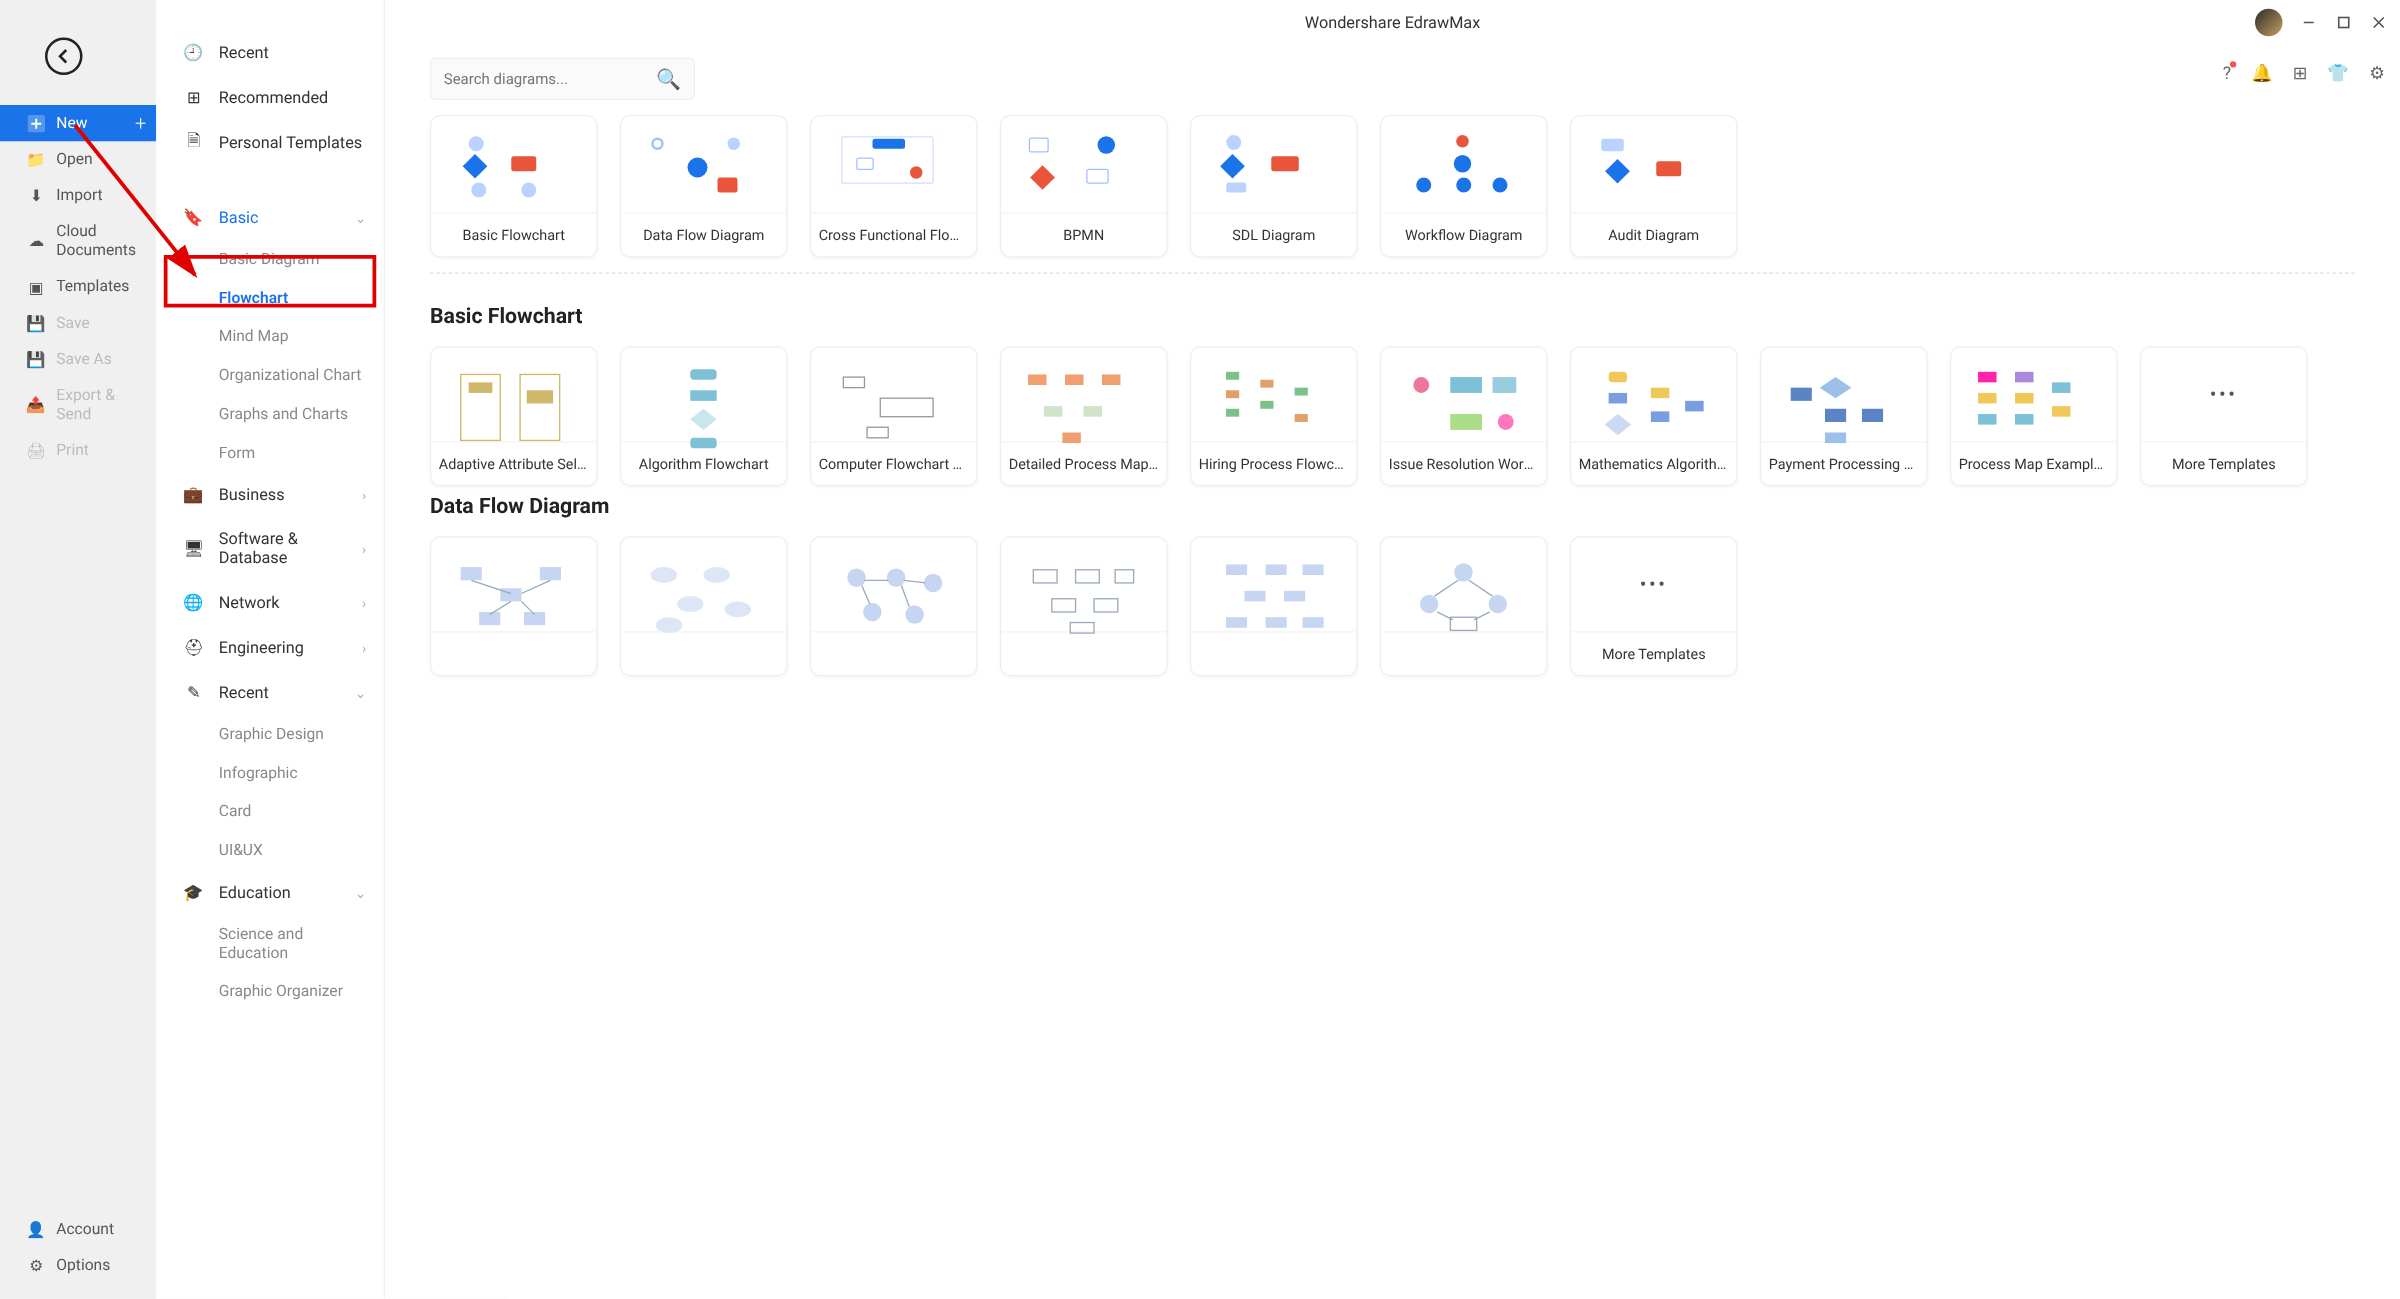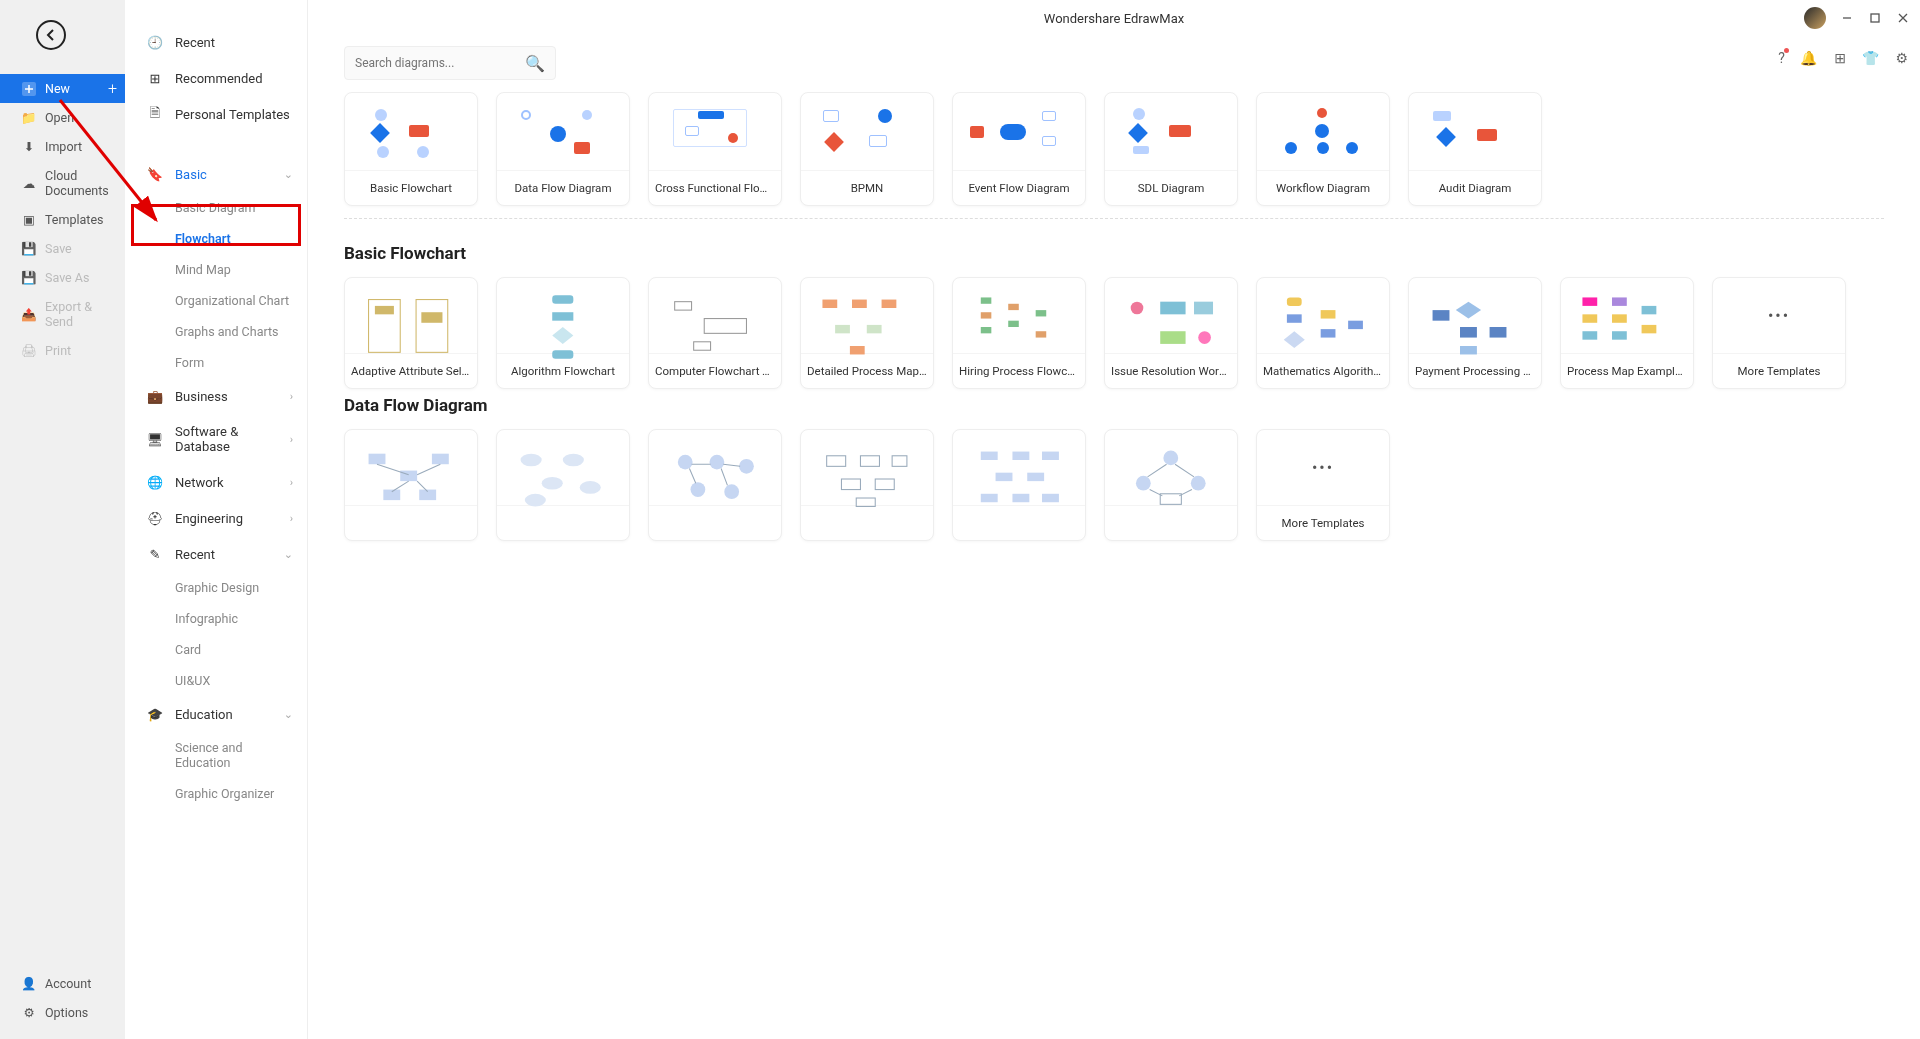--- a/index.html
+++ b/index.html
@@ -1,20 +1,20 @@
 <!DOCTYPE html>
 <html><head>
 <meta charset="utf-8">
 <style>
 * { margin: 0; padding: 0; box-sizing: border-box; font-family: -apple-system, BlinkMacSystemFont, "Segoe UI", Roboto, Arial, sans-serif; }
 html, body { width: 100%; height: 100%; background: #f6f6f6; overflow: hidden; }
 .app { display: flex; width: 100%; height: 100%; }
 
 
-.leftbar { width: 125px; background: #f0f0f0; display: flex; flex-direction: column; padding-top: 4px; }
+.leftbar { width: 125px; background: #f0f0f0; display: flex; flex-direction: column; padding-top: 14px; }
 .back-btn { width: 30px; height: 30px; border: 2px solid #222; border-radius: 50%; margin: 16px 0 24px 36px; display:flex; align-items:center; justify-content:center; cursor:pointer; }
 .left-item { display: flex; align-items: center; padding: 7px 10px 7px 22px; font-size: 12.5px; color: #555; cursor: pointer; position: relative; }
 .left-item.active { background: #1a73e8; color: #fff; }
 .left-item .ic { width: 14px; height: 14px; margin-right: 9px; display:inline-flex; align-items:center; justify-content:center; flex-shrink:0;}
 .left-item.active .plus { position: absolute; right: 8px; color:#fff; font-weight:300; font-size:16px;}
 .left-item.disabled { color: #bbb; }
 .leftbar .spacer { flex: 1; }
 .left-bottom { padding-bottom: 12px; }
 
 
@@ -279,31 +279,20 @@
               <div class="mini">
             <span class="sq" style="left:8%;top:10%;width:16px;height:12px;border:1.5px solid #9fc1ff;"></span>
             <span class="c" style="left:60%;top:8%;width:14px;height:14px;background:#1a73e8;"></span>
             <span class="di" style="left:12%;top:56%;width:14px;height:14px;background:#e8553a;"></span>
             <span class="sq" style="left:52%;top:56%;width:18px;height:12px;border:1.5px solid #9fc1ff;"></span>
           </div>
             </div>
           <div class="label">BPMN</div>
         </div>
 
-        <div class="tcard">
-          <div class="thumb">
-              <div class="mini">
-            <span class="sq" style="left:4%;top:40%;width:14px;height:12px;background:#e8553a;"></span>
-            <span class="sq" style="left:32%;top:36%;width:26px;height:16px;border-radius:10px;background:#1a73e8;"></span>
-            <span class="sq" style="left:72%;top:12%;width:14px;height:10px;border:1.5px solid #9fc1ff;"></span>
-            <span class="sq" style="left:72%;top:58%;width:14px;height:10px;border:1.5px solid #9fc1ff;"></span>
-          </div>
-            </div>
-          <div class="label">Event Flow Diagram</div>
-        </div>
 
 
         <div class="tcard">
           <div class="thumb">
               <div class="mini">
             <span class="c" style="left:14%;top:6%;width:12px;height:12px;background:#b9d2ff;"></span>
             <span class="di" style="left:12%;top:40%;width:14px;height:14px;background:#1a73e8;"></span>
             <span class="sq" style="left:48%;top:38%;width:22px;height:12px;background:#e8553a;"></span>
             <span class="sq" style="left:14%;top:76%;width:16px;height:8px;background:#b9d2ff;"></span>
           </div>

